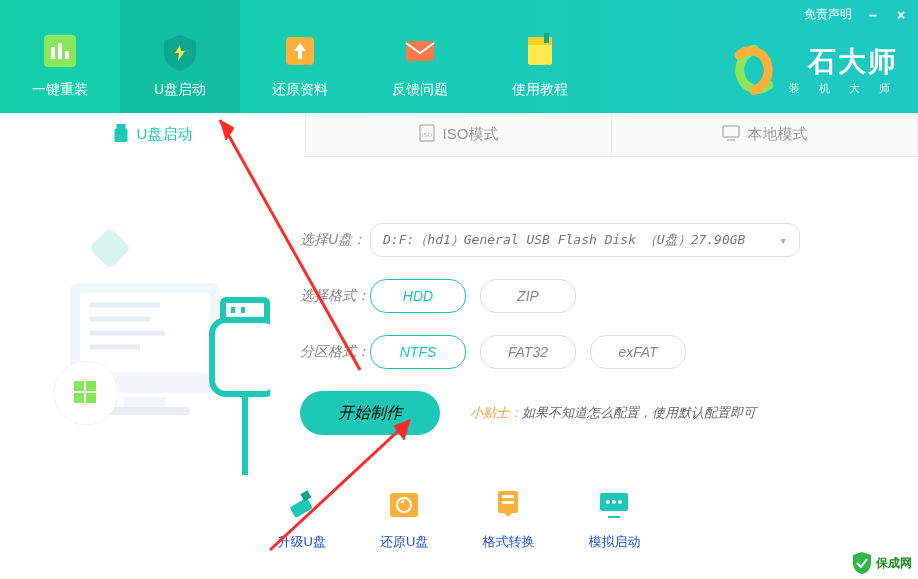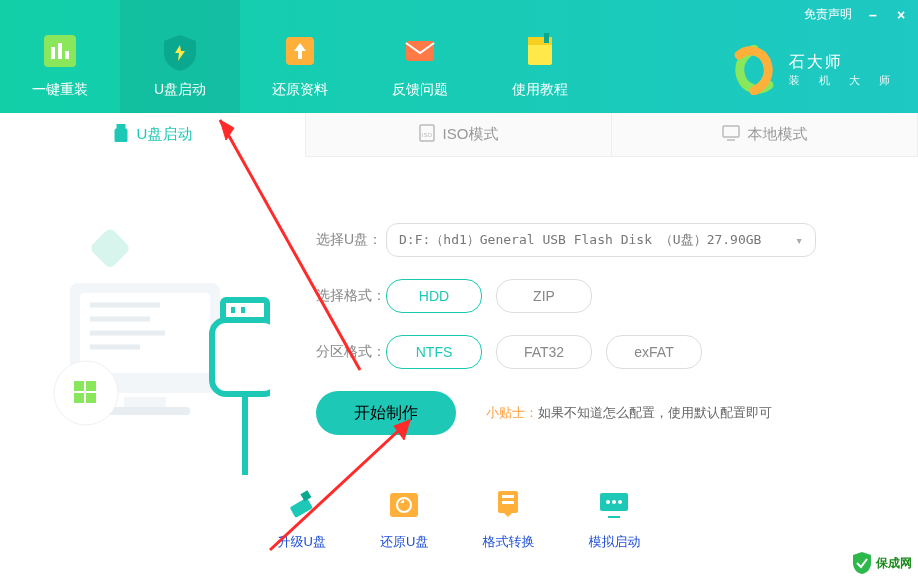--- a/index.html
+++ b/index.html
@@ -7,30 +7,30 @@
   .window { width: 918px; height: 579px; position: relative; background: #fff; overflow: hidden; }
   .header { height: 113px; background: linear-gradient(90deg,#12cfa8,#1ec8c3); display: flex; justify-content: space-between; }
   .header-top { position: absolute; top: 6px; right: 10px; display: flex; align-items: center; gap: 14px; color: #fff; font-size: 12px; z-index:3;}
   .wctl { width: 14px; height: 14px; display:inline-flex; align-items:center; justify-content:center; cursor:pointer; color:#fff; font-size:14px; font-weight:bold;}
   .nav { display: flex; text-align: right; }
   .nav-item { width: 120px; display: flex; flex-direction: column; align-items: center; justify-content: flex-end; padding-bottom: 14px; color: #fff; gap: 8px; cursor: pointer; }
   .nav-item.active { background: rgba(0,0,0,0.07); }
   .nav-ico { width: 44px; height: 44px; display: flex; align-items: center; justify-content: center; }
   .brand { display: flex; align-items: center; gap: 10px; padding: 26px 20px 0 0; color:#fff;}
   .brand-logo { width: 50px; height:50px; }
-  .brand-txt h2 { font-size: 16px; letter-spacing:2px; font-weight:400;}
+  .brand-txt h2 { font-size: 28px; letter-spacing:2px; font-weight:700;text-align:right;}
   .brand-txt div { font-size: 11px; letter-spacing: 8px; opacity:.9;}
 
   .tabs { display: flex; height: 44px; }
   .tab { flex: 1; display: flex; align-items: center; justify-content: center; gap: 8px; font-size: 15px; color: #999; border: 1px solid #eee; border-top:none; border-left:none; background:#fafafa; cursor:pointer;}
   .tab:first-child { border-left:none; }
   .tab.active { color: #1ec8b6; background:#fff; border-bottom:1px solid #fff; font-weight:500;}
   .tab.active .tab-ico rect, .tab.active .tab-ico path { fill:#1ec8b6; stroke:#1ec8b6;}
 
-  .body { display: flex; padding: 40px 40px 0 40px; gap: 46px; position:relative; }
+  .body { display: flex; padding: 40px 40px 0 40px; gap: 30px; position:relative;font-style:italic; }
   .illus { width: 230px; height: 260px; position: relative; }
   .form { flex: 1; padding-top: 26px; }
   .row { display: flex; align-items: center; margin-bottom: 22px; }
   .row-lbl { width: 70px; color: #888; font-size: 14px; text-align:left;}
   .select { flex:1; height: 34px; border: 1px solid #ddd; border-radius: 12px; display:flex; align-items:center; padding: 0 12px; color:#777; font-family: Consolas, monospace; font-size:13px; position:relative; cursor:pointer; max-width:430px;}
   .select .caret { margin-left:auto; color:#aaa; }
   .opts { display: flex; gap: 14px; }
   .opt { width: 96px; height: 34px; border: 1px solid #ddd; border-radius: 16px; display:flex; align-items:center; justify-content:center; color:#888; cursor:pointer; font-size:14px;text-align:right;}
   .opt.sel { border-color: #1ec8b6; color: #1ec8b6; }
   .start-row { display:flex; align-items:center; gap: 30px; margin-top: 6px;}

